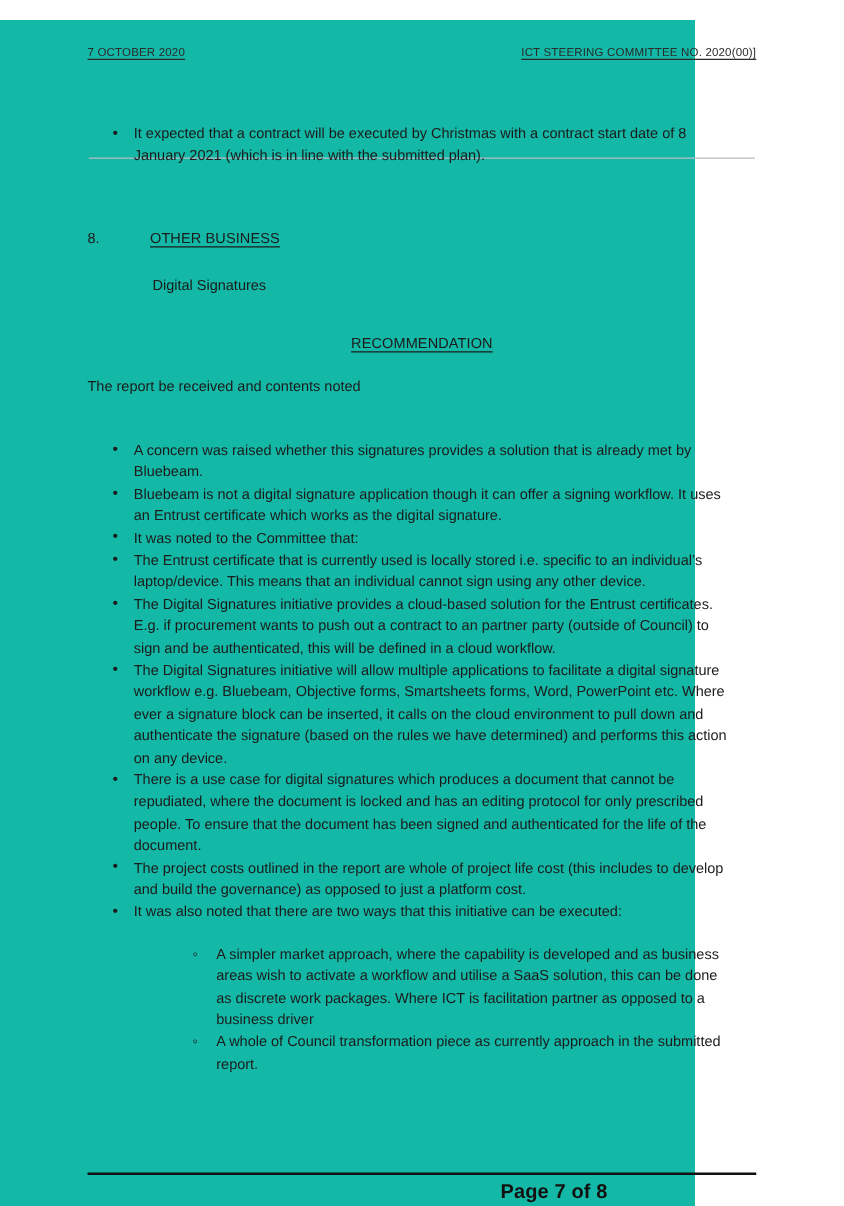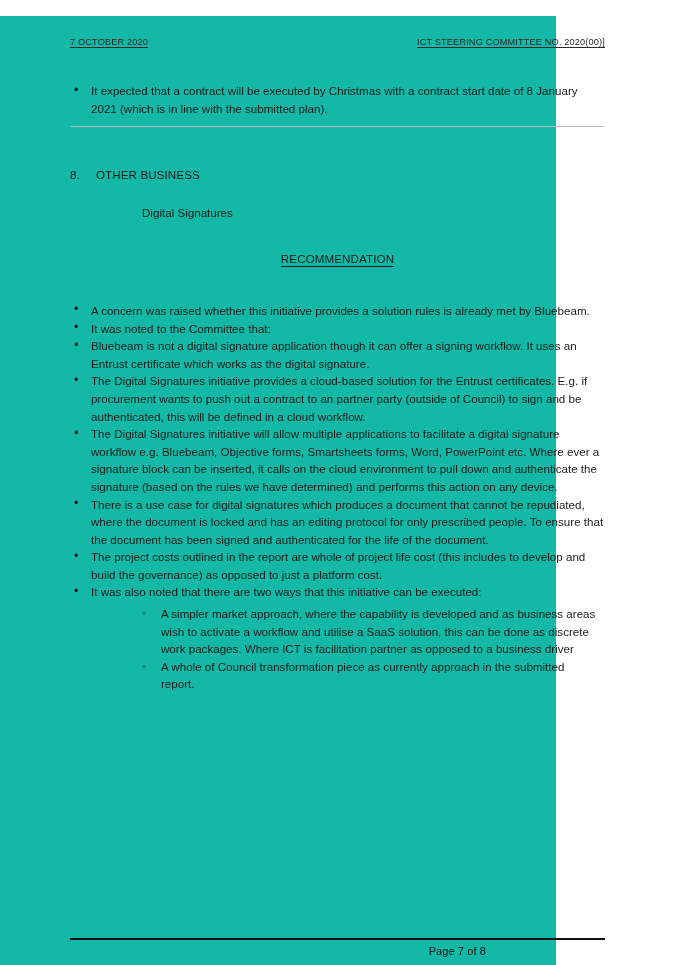--- a/index.html
+++ b/index.html
@@ -52,42 +52,42 @@
     top: 66px;
     width: 535px;
     font-size: 11.6px;
     line-height: 17.6px;
     color: #1b1b1b;
   }
 
   
   ul.bullets {
     list-style: none;
-    margin: 0;
+    margin: 16px;
     padding: 0;
   }
   ul.bullets > li {
     position: relative;
     padding-left: 21px;
     margin: 0 0 0 0;
   }
   ul.bullets > li::before {
     content: "\2022";
     position: absolute;
     left: 4px;
     top: -0.5px;
     font-size: 12.5px;
     line-height: 17.6px;
     color: #1b1b1b;
   }
 
   
   ul.subbullets {
     list-style: none;
-    margin: 4px;
+    margin: 16px;
     padding: 0 0 0 65px;
   }
   ul.subbullets > li {
     position: relative;
     padding-left: 22px;
   }
   ul.subbullets > li::before {
     content: "\25E6";
     position: absolute;
     left: 3px;
@@ -111,26 +111,27 @@
   .clause {
     position: relative;
     margin-top: 49px;
   }
   .clause-num {
     position: absolute;
     left: 0;
     top: 0;
   }
   .clause-title {
-    margin-left: 26px;
+    margin-left: 50px;
+    text-decoration: underline;
     text-underline-offset: 2.5px;
     letter-spacing: 0.1px;
   }
   .clause-sub {
-    margin-left: 72px;
+    margin-left: 52px;
     margin-top: 20px;
   }
 
   .section-head {
     text-decoration: underline;
     text-underline-offset: 2.5px;
     letter-spacing: 0.1px;
     text-align: center;
   }
   .gap-lg { height: 29px; }
@@ -142,22 +143,22 @@
     left: 70px;
     top: 922px;
     width: 535px;
     height: 2px;
     background: #111111;
   }
   .footer-page {
     position: absolute;
     right: 70px;
     top: 929px;
-    font-size: 11px;
-    font-weight: normal;
+    font-size: 16px;
+    font-weight: bold;
     color: #111111;
     letter-spacing: 0.1px;
   }
 </style>
 </head>
 <body>
 
 <div class="page">
 
   <div class="doc-header">
@@ -176,28 +177,30 @@
     <div class="clause">
       <div class="clause-num">8.</div>
       <div class="clause-title">OTHER BUSINESS</div>
       <div class="clause-sub">Digital Signatures</div>
     </div>
 
     <div class="gap-lg"></div>
 
     <div class="section-head">RECOMMENDATION</div>
     <div class="gap-md"></div>
+    <div>The report be received and contents noted</div>
 
     <div class="gap-md"></div>
 
 
     <ul class="bullets">
-      <li>A concern was raised whether this initiative provides a solution rules is already met by Bluebeam.</li>
+      <li>A concern was raised whether this signatures provides a solution that is already met by Bluebeam.</li>
+      <li>Bluebeam is not a digital signature application though it can offer a signing workflow. It uses an Entrust certificate which works as the digital signature.</li>
       <li> It was noted to the Committee that:</li>
-      <li>Bluebeam is not a digital signature application though it can offer a signing workflow. It uses an Entrust certificate which works as the digital signature.</li>
+      <li>The Entrust certificate that is currently used is locally stored i.e. specific to an individual’s laptop/device. This means that an individual cannot sign using any other device.</li>
       <li>The Digital Signatures initiative provides a cloud-based solution for the Entrust certificates. E.g. if procurement wants to push out a contract to an partner party (outside of Council) to sign and be authenticated, this will be defined in a cloud workflow.</li>
       <li>The Digital Signatures initiative will allow multiple applications to facilitate a digital signature workflow e.g. Bluebeam, Objective forms, Smartsheets forms, Word, PowerPoint etc. Where ever a signature block can be inserted, it calls on the cloud environment to pull down and authenticate the signature (based on the rules we have determined) and performs this action on any device.</li>
       <li>There is a use case for digital signatures which produces a document that cannot be repudiated, where the document is locked and has an editing protocol for only prescribed people. To ensure that the document has been signed and authenticated for the life of the document.</li>
       <li>The project costs outlined in the report are whole of project life cost (this includes to develop and build the governance) as opposed to just a platform cost.</li>
       <li>It was also noted that there are two ways that this initiative can be executed:</li>
     </ul>
 
     <ul class="subbullets">
       <li>A simpler market approach, where the capability is developed and as business areas wish to activate a workflow and utilise a SaaS solution, this can be done as discrete work packages. Where ICT is facilitation partner as opposed to a business driver</li>
       <li>A whole of Council transformation piece as currently approach in the submitted report.</li>

